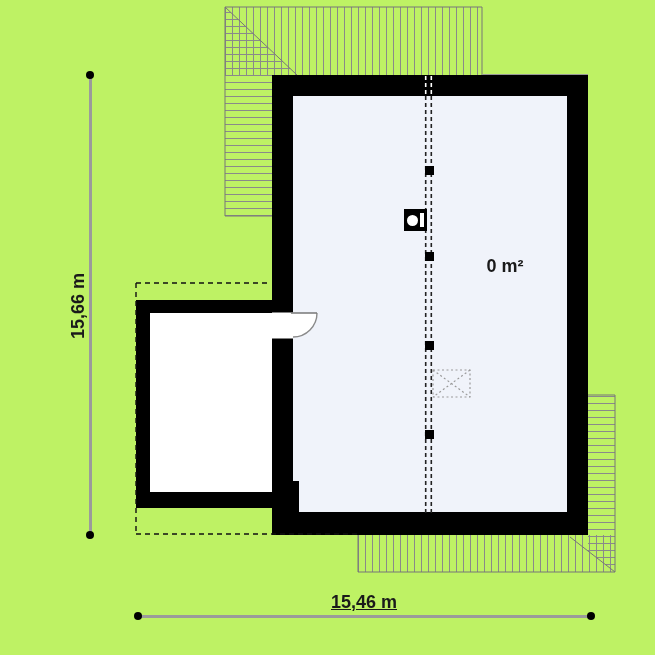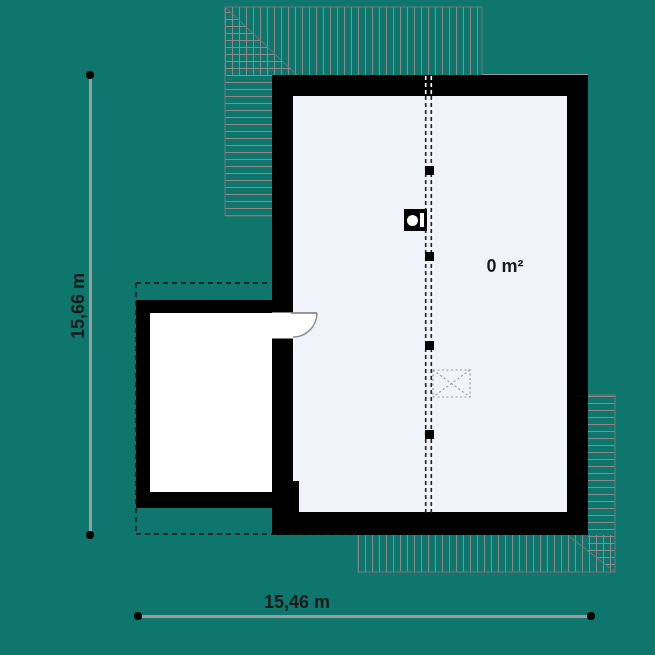--- a/index.html
+++ b/index.html
@@ -1,17 +1,17 @@
 <!DOCTYPE html>
 <html><head>
 <meta charset="utf-8">
 <style>
   html,body{margin:0;padding:0;background:#ffffff;}
   .canvas{
-    position:relative;width:655px;height:655px;background:#0f766e;overflow:hidden;
+    position:relative;width:655px;height:655px;background:#bef264;overflow:hidden;
     font-family:"Liberation Sans",sans-serif;
   }
   .abs{position:absolute;}
   
   .vhatch{background:repeating-linear-gradient(90deg,#8a8a8a 0 1px,transparent 1px 7px);}
   .hhatch{background:repeating-linear-gradient(0deg,#8a8a8a 0 1px,transparent 1px 7px);}
   .hatch-top-v{left:225px;top:7px;width:257px;height:68px;z-index:1;}
   .hatch-top-h{left:225px;top:7px;width:72px;height:209px;z-index:1;
     clip-path:polygon(0 0,72px 68px,47px 68px,47px 209px,0 209px);}
   .hatch-bot-v{left:358px;top:535px;width:257px;height:37px;z-index:1;}
@@ -37,21 +37,21 @@
     font-size:18px;font-weight:bold;color:#1a1a1a;line-height:21px;}
   .dim-line{background:#9b9b9b;z-index:7;}
   .dim-left-line{left:89px;top:75px;width:2.5px;height:460px;}
   .dim-bottom-line{left:138px;top:615px;width:453px;height:2.5px;}
   .dot{width:8px;height:8px;border-radius:50%;background:#000;z-index:8;}
   .dot-tl{left:86px;top:71px;} .dot-bl{left:86px;top:531px;}
   .dot-b1{left:134px;top:612px;} .dot-b2{left:587px;top:612px;}
   .dim-label{z-index:8;font-size:18px;font-weight:bold;color:#1a1a1a;white-space:nowrap;}
   .dim-label-left{left:13px;top:296px;width:130px;height:20px;text-align:center;
     transform:rotate(-90deg);transform-origin:center center;}
-  .dim-label-bottom{left:264px;top:592px;width:200px;}
+  .dim-label-bottom{left:264px;top:592px;width:200px;text-align:center;text-decoration:underline;}
 </style>
 </head>
 <body>
 
 <div class="canvas">
 
   <div class="abs vhatch hatch-top-v"></div>
   <div class="abs hhatch hatch-top-h"></div>
   <div class="abs vhatch hatch-bot-v"></div>
   <div class="abs hhatch hatch-bot-h"></div>

